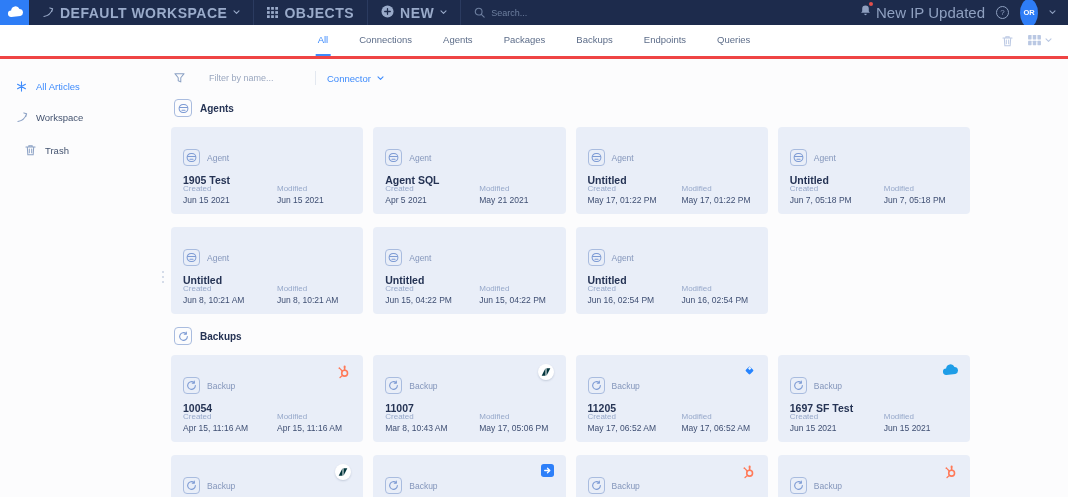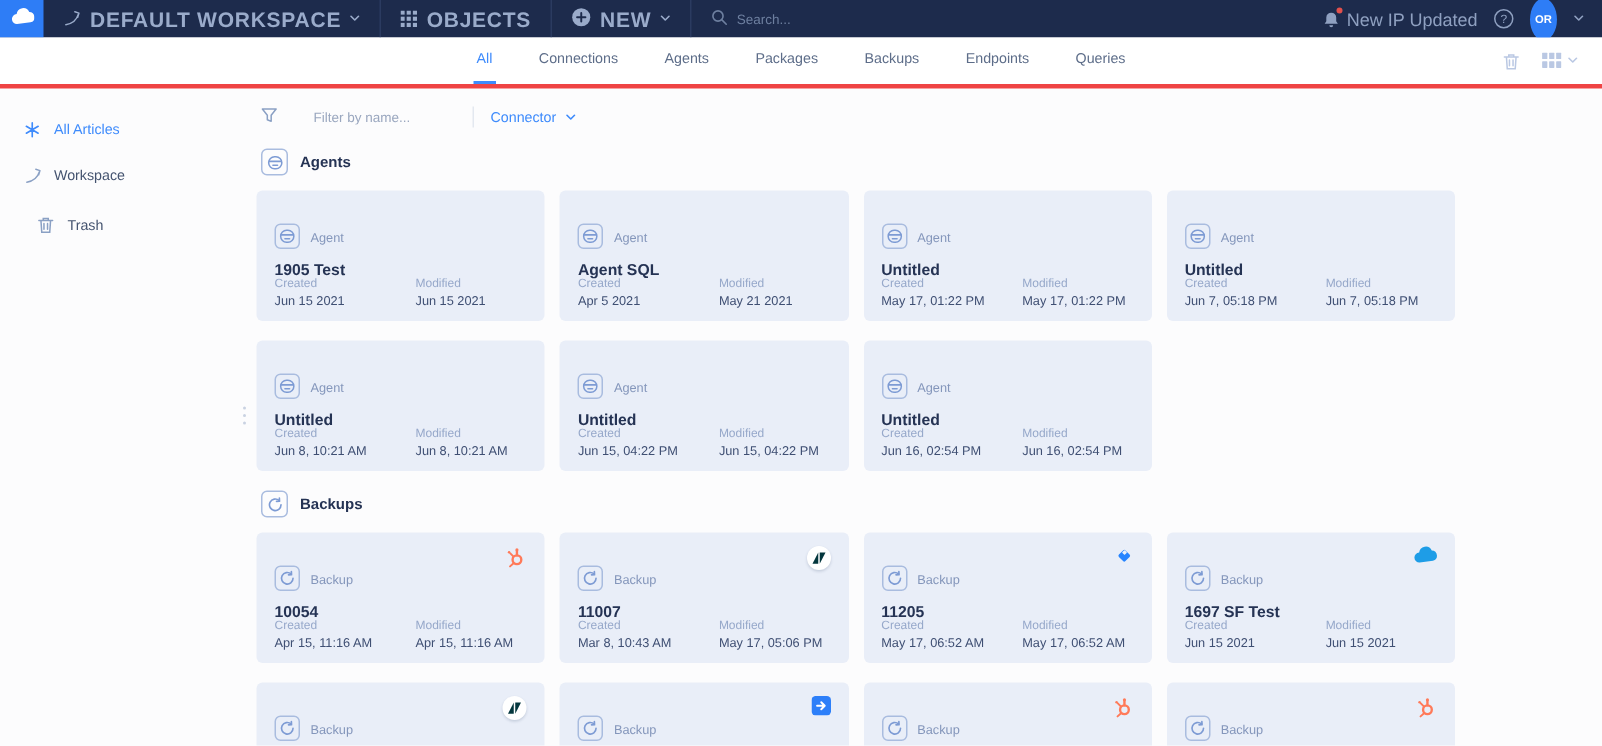--- a/index.html
+++ b/index.html
@@ -8,21 +8,21 @@
 
   
   .navbar { height:25px; background:#1d2b4c; display:flex; align-items:center; color:#9aabca; }
   .logo { width:29px; height:25px; background:#2e7df6; display:flex; align-items:center; justify-content:center; flex-shrink:0; cursor:pointer; }
   .nav-item { display:flex; align-items:center; gap:6px; padding:0 13px; height:100%; font-size:14px; font-weight:bold; letter-spacing:.5px; cursor:pointer; white-space:nowrap; }
   .nav-sep { width:1px; height:25px; background:#2b3b60; flex-shrink:0; }
   .nav-search { display:flex; align-items:center; gap:6px; padding:0 13px; color:#6d7f9f; }
   .nav-search input { background:transparent; border:none; outline:none; color:#8fa0c0; font-size:9px; width:300px; font-family:"Liberation Sans", sans-serif; }
   .nav-search input::placeholder { color:#6d7f9f; }
   .nav-right { margin-left:auto; display:flex; align-items:center; gap:11px; padding-right:12px; }
-  .notif { display:flex; align-items:center; gap:5px; font-size:12px; color:#8fa0c0; cursor:pointer; position:relative; }
+  .notif { display:flex; align-items:flex-start; gap:5px; font-size:15px; color:#8fa0c0; cursor:pointer; position:relative; }
   .bell-wrap { position:relative; display:flex; }
   .red-dot { position:absolute; top:-2px; right:-2px; width:4px; height:4px; border-radius:50%; background:#e2504c; }
   .help-circle { width:13px; height:13px; border:1px solid #8fa0c0; border-radius:50%; color:#8fa0c0; font-size:8px; display:flex; align-items:center; justify-content:center; cursor:pointer; }
   .avatar { width:18px; height:28px; border-radius:50%; background:#2e7df6; color:#fff; font-size:7.5px; font-weight:bold; display:flex; align-items:center; justify-content:center; cursor:pointer; }
   .chev { display:inline-flex; color:inherit; }
 
   
   .tabbar { height:34px; background:#ffffff; display:flex; align-items:center; position:relative; border-bottom:3px solid #ef4444; }
   .tabs { position:absolute; left:50%; transform:translateX(-50%); display:flex; gap:27px; height:100%; align-items:stretch; }
   .tab { font-size:9.5px; color:#5d6d89; display:flex; align-items:center; border-bottom:2px solid transparent; padding:0 2px; cursor:pointer; }

